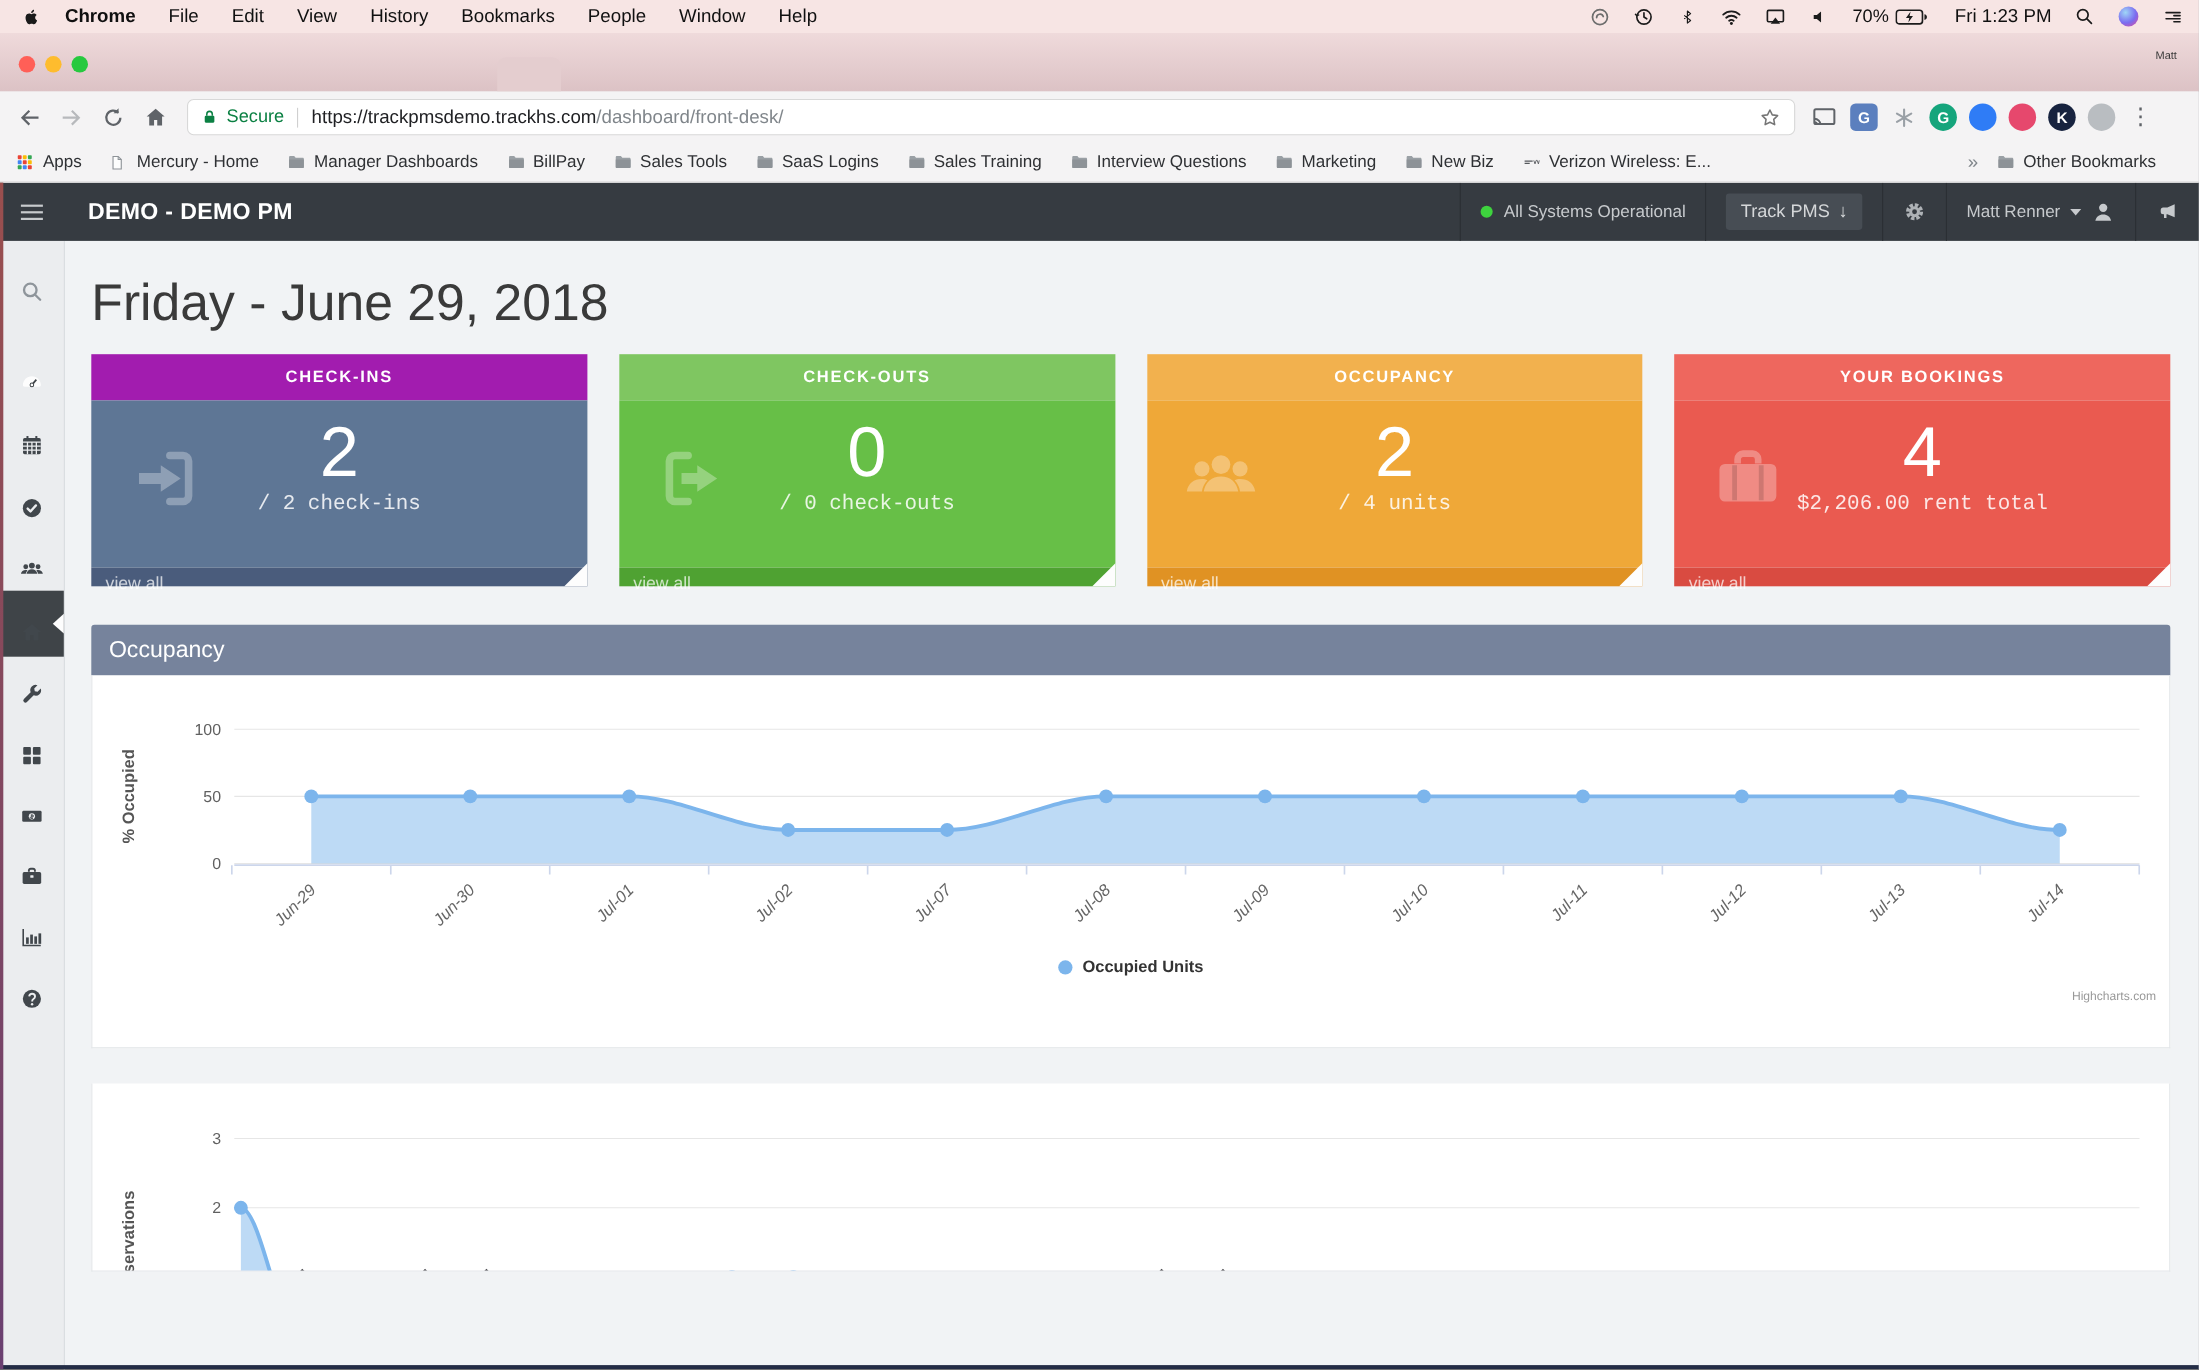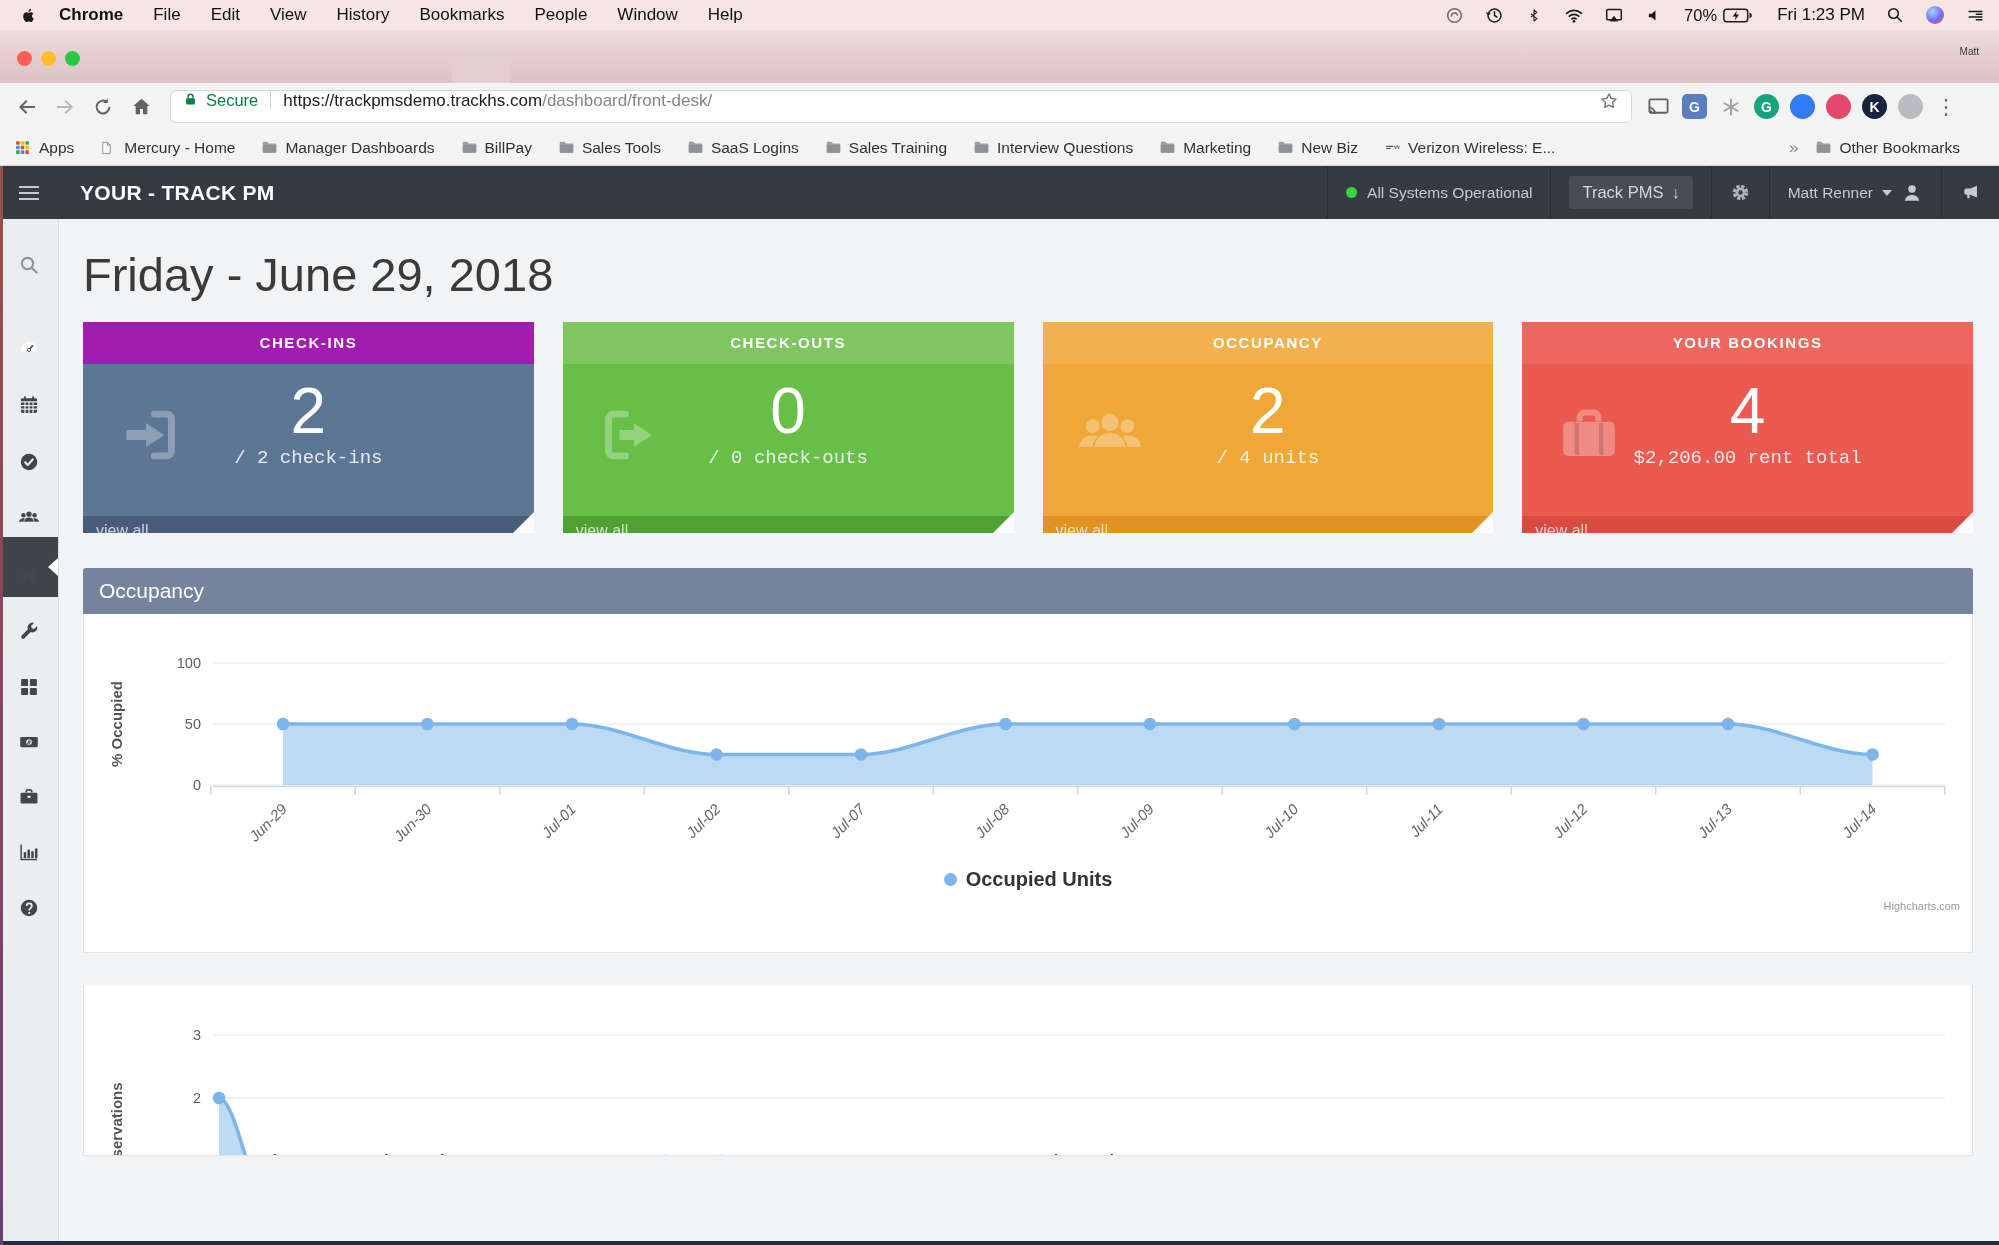--- a/index.html
+++ b/index.html
@@ -35,21 +35,21 @@
   .tab .tclose{color:#5f6368;font-size:19px;margin-left:8px;cursor:default;}
   .ghost-tab{position:absolute;left:452px;bottom:0;width:58px;height:31px;background:#e4cdcf;
              border-radius:8px 8px 0 0;}
   .profile-name{position:absolute;right:20px;top:16px;font-size:10px;color:#3a3a3a;text-align:right;}
   
   .toolbar{position:absolute;left:0;top:83px;width:100%;height:47px;background:#f4f3f4;
            display:flex;align-items:center;padding:0 12px;box-sizing:border-box;z-index:28;}
   .navbtn{width:30px;height:30px;display:flex;align-items:center;justify-content:center;margin-right:8px;color:#5f6368;}
   .navbtn.disabled{color:#b7b9bc;}
   .omnibox{height:33px;width:1462px;background:#fff;border:1px solid #d8d8d8;border-radius:6px;
-           display:flex;align-items:flex-start;padding:0 12px;box-sizing:border-box;margin-left:6px;font-size:17px;}
+           display:flex;align-items:center;padding:0 12px;box-sizing:border-box;margin-left:6px;font-size:17px;}
   .omni-lock{width:16px;height:18px;color:#0b8043;margin-right:7px;}
   .omni-secure{color:#0b8043;font-size:16.5px;margin-right:12px;}
   .omni-div{width:1px;height:18px;background:#d0d0d0;margin-right:12px;}
   .omni-host{color:#202124;}
   .omni-path{color:#80868b;}
   .omni-star{margin-left:auto;width:20px;height:20px;color:#757575;}
   .extrow{display:flex;align-items:center;gap:11px;margin-left:14px;}
   .ext{width:25px;height:25px;border-radius:50%;display:flex;align-items:center;justify-content:center;
        color:#fff;font-size:14px;font-weight:700;}
   .ext.square{border-radius:5px;}
@@ -108,21 +108,21 @@
          border-left:21px solid transparent;border-bottom:21px solid #fdfdfd;}
   
   .panel{margin-top:35px;}
   .panel.second{margin-top:32px;}
   .panel-h{height:46px;line-height:46px;background:#76839c;color:#fff;font-size:21px;
            padding-left:16px;border-radius:3px 3px 0 0;}
   .panel-b{background:#fff;border:1px solid #e3e6e9;border-top:none;box-sizing:border-box;}
   .panel-b.occ{height:339px;overflow:hidden;}
   .panel-b.upc{height:171px;overflow:hidden;}
   .legend-row{height:26px;display:flex;align-items:center;justify-content:center;gap:9px;
-              font-size:20px;font-weight:700;color:#333;}
+              font-size:15px;font-weight:700;color:#333;}
   .legend-dot{width:13px;height:13px;border-radius:50%;background:#7cb5ec;}
   .credit{text-align:right;font-size:11px;color:#999;padding-right:12px;margin-top:8px;}
   .dockstrip{position:absolute;left:0;right:0;bottom:0;height:4px;background:#232c45;z-index:40;}
   .left-edge{position:absolute;left:0;top:166px;bottom:0;width:3px;
              background:linear-gradient(#9a4f4e,#6a4071);z-index:41;}
   text{font-family:"Liberation Sans",sans-serif;}
 </style>
 </head>
 <body>
 
@@ -404,21 +404,21 @@
         </span>
       </span>
     </div>
 
   <div class="appheader">
     <span class="burger">
         <i></i>
         <i></i>
         <i></i>
       </span>
-    <span class="apptitle">YOUR - TRACK PM</span>
+    <span class="apptitle">DEMO - DEMO PM</span>
     <div class="ah-right">
       <div class="ah-sec">
         <span class="status-dot" id="statusDot" style="background: rgb(62, 211, 62);"></span>
         <span class="ah-status">All Systems Operational</span>
       </div>
       <div class="ah-sec">
         <span class="trackbtn">
           <span>Track PMS</span>
           <span>↓</span>
         </span>

